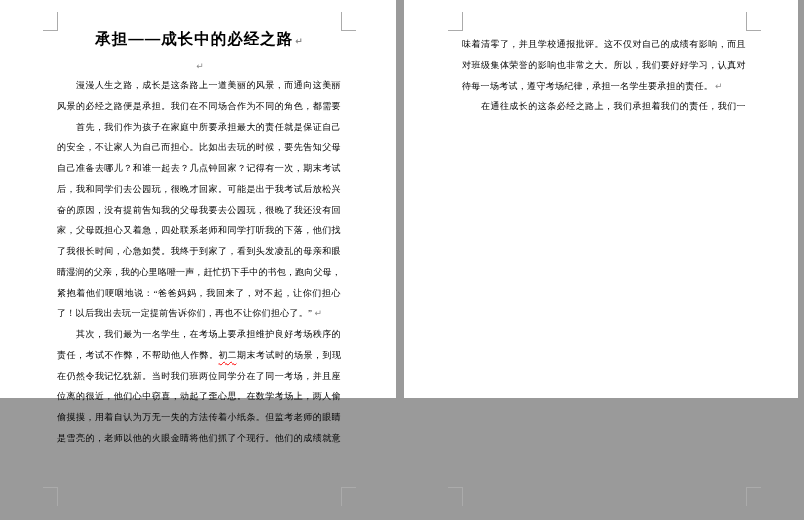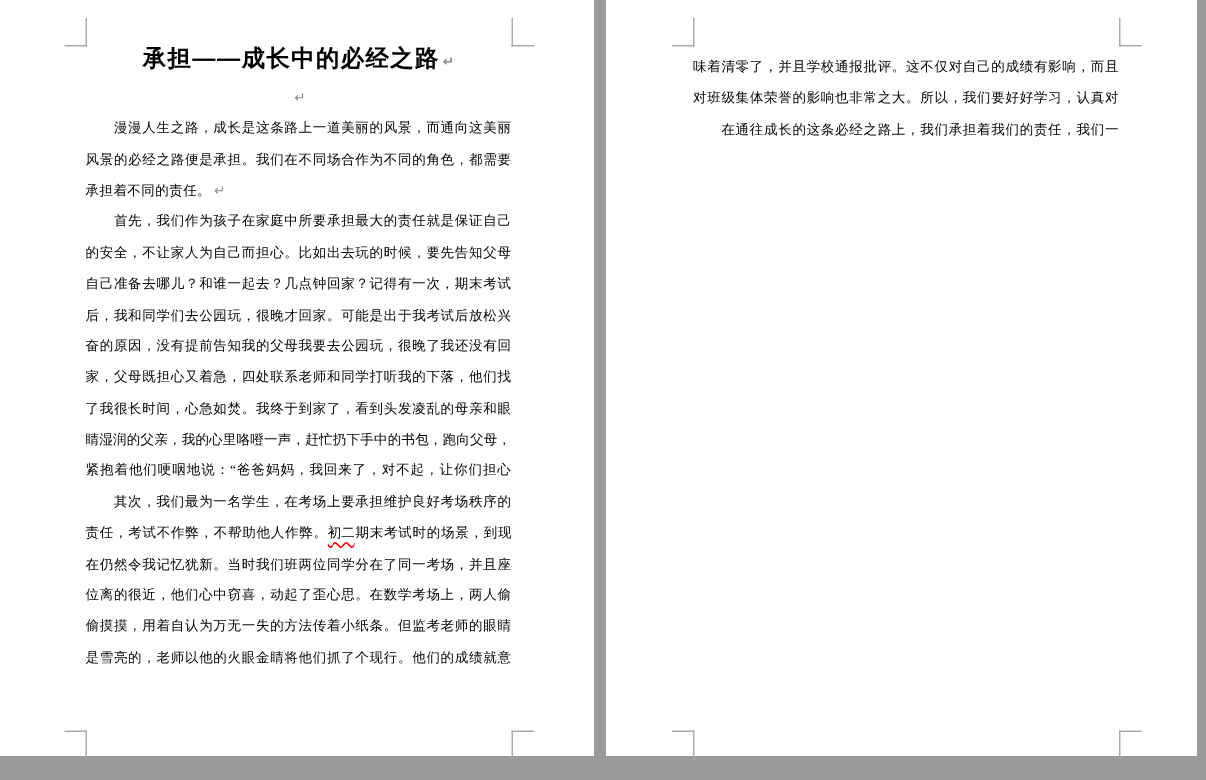--- a/index.html
+++ b/index.html
@@ -9,21 +9,21 @@
     --ink:#000000;
     --pilcrow:#8a8a8a;
     --spell:#ff0000;
   }
   html,body{margin:0;padding:0;}
   body{
     width:804px;height:520px;overflow:hidden;position:relative;
     background:var(--bg);
     font-family:"Liberation Serif","DejaVu Serif",serif;
   }
-  .page{position:absolute;top:0;height:504px;background:var(--paper);}
+  .page{position:absolute;top:0;height:398px;background:var(--paper);}
   .page-left{left:0;width:396px;}
   .page-right{left:404px;width:394px;}
   .crop{position:absolute;width:14px;height:18px;border:0 solid var(--crop);}
   .crop.tl{border-right-width:1px;border-bottom-width:1px;}
   .crop.tr{border-left-width:1px;border-bottom-width:1px;}
   .crop.bl{border-right-width:1px;border-top-width:1px;}
   .crop.br{border-left-width:1px;border-top-width:1px;}
   .doc-title{
     position:absolute;top:29px;width:284px;text-align:center;
     font-family:"Liberation Sans","DejaVu Sans",sans-serif;
@@ -126,21 +126,20 @@
         <span>不</span>
         <span>同</span>
         <span>的</span>
         <span>角</span>
         <span>色</span>
         <span>，</span>
         <span>都</span>
         <span>需</span>
         <span>要</span>
       </div>
-      <div class="bodyline plain">承担着不同的责任。<span class="pilcrow">↵</span></div>
       <div class="bodyline j">
         <span>　</span>
         <span>　</span>
         <span>首</span>
         <span>先</span>
         <span>，</span>
         <span>我</span>
         <span>们</span>
         <span>作</span>
         <span>为</span>
@@ -416,20 +415,21 @@
         <span>对</span>
         <span>不</span>
         <span>起</span>
         <span>，</span>
         <span>让</span>
         <span>你</span>
         <span>们</span>
         <span>担</span>
         <span>心</span>
       </div>
+      <div class="bodyline plain">了！以后我出去玩一定提前告诉你们，再也不让你们担心了。”<span class="pilcrow">↵</span></div>
       <div class="bodyline j">
         <span>　</span>
         <span>　</span>
         <span>其</span>
         <span>次</span>
         <span>，</span>
         <span>我</span>
         <span>们</span>
         <span>最</span>
         <span>为</span>
@@ -680,20 +680,21 @@
         <span>要</span>
         <span>好</span>
         <span>好</span>
         <span>学</span>
         <span>习</span>
         <span>，</span>
         <span>认</span>
         <span>真</span>
         <span>对</span>
       </div>
+      <div class="bodyline plain">待每一场考试，遵守考场纪律，承担一名学生要承担的责任。<span class="pilcrow">↵</span></div>
       <div class="bodyline j">
         <span>　</span>
         <span>　</span>
         <span>在</span>
         <span>通</span>
         <span>往</span>
         <span>成</span>
         <span>长</span>
         <span>的</span>
         <span>这</span>

